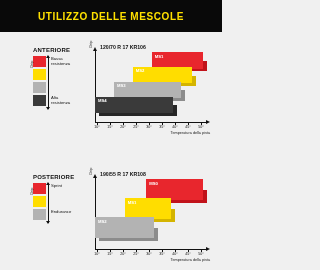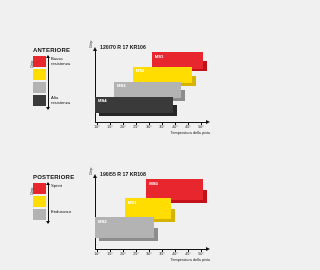--- a/index.html
+++ b/index.html
@@ -96,20 +96,23 @@
     position:absolute;left:3px;top:1.5px;
     font-size:4.2px;font-weight:bold;color:#fff;white-space:nowrap;
   }
   .bar-shadow{position:absolute;}
 </style>
 </head>
 <body>
 
 <div class="page">
 
+  <div class="header">
+    <div class="header-title">UTILIZZO DELLE MESCOLE</div>
+  </div>
 
   <div class="block top">
     <div class="legend">
       <div class="legend-title">ANTERIORE</div>
       <div class="legend-rows">
         <div class="scale-axis"></div>
         <div class="arrow-up"></div>
         <div class="arrow-dn"></div>
         <div class="vlabel">Grip</div>
         <div class="legend-row">

